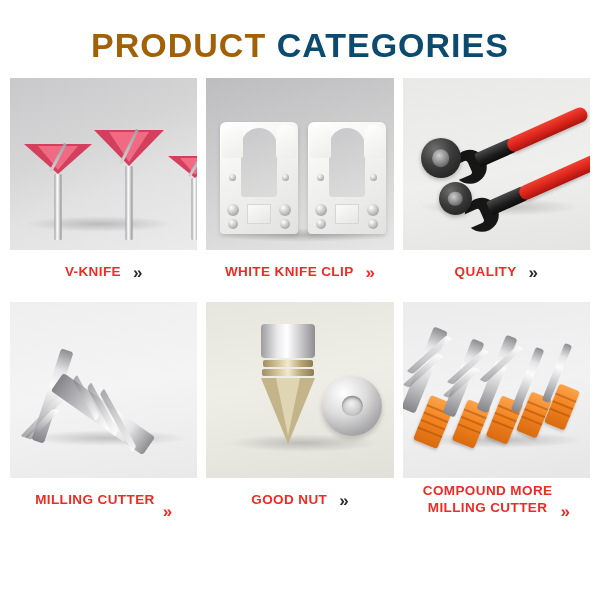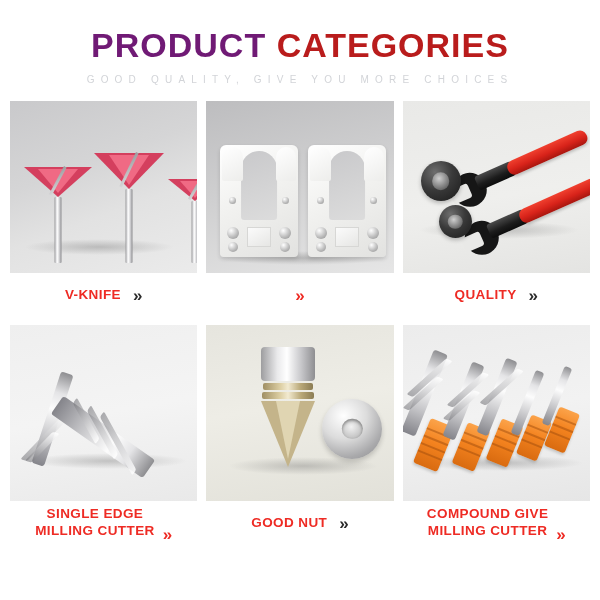--- a/index.html
+++ b/index.html
@@ -10,22 +10,22 @@
     overflow:hidden;
   }
   .page{position:relative;width:600px;height:600px;}
 
   
   .header{padding-top:28px;text-align:center;}
   .title{
     font-size:34px;font-weight:bold;letter-spacing:1px;
     line-height:1;white-space:nowrap;
   }
-  .title .t-red{color:#701a75;}
-  .title .t-blk{color:#b91c1c;}
+  .title .t-red{color:#a16207;}
+  .title .t-blk{color:#0c4a6e;}
   .subtitle{
     margin-top:12px;
     font-size:10px;color:#d2d4d8;
     letter-spacing:6.2px;font-weight:normal;
     white-space:nowrap;
   }
 
   
   .grid{
     margin:16px 10px 0 10px;
@@ -222,21 +222,20 @@
 </head>
 <body>
 
 <div class="page">
 
   <div class="header">
     <div class="title">
       <span class="t-red">PRODUCT</span>
       <span class="t-blk">CATEGORIES</span>
     </div>
-    <div class="subtitle">GOOD QUALITY, GIVE YOU MORE CHOICES</div>
   </div>
 
   <div class="grid">
 
     <div class="card">
       <div class="photo bg-vknife">
         <div class="art">
           <div class="shadow" style="left:14px;top:138px;width:150px;height:16px;"></div>
 
           <div class="vbit" style="left:14px;top:52px;width:68px;height:110px;">
@@ -295,20 +294,21 @@
             <div class="scr" style="right:9px;top:52px;width:7px;height:7px;"></div>
             <div class="plate" style="top:82px;width:22px;height:18px;"></div>
             <div class="scr" style="left:7px;top:82px;width:12px;height:12px;"></div>
             <div class="scr" style="right:7px;top:82px;width:12px;height:12px;"></div>
             <div class="scr" style="left:8px;top:97px;width:10px;height:10px;"></div>
             <div class="scr" style="right:8px;top:97px;width:10px;height:10px;"></div>
           </div>
         </div>
       </div>
       <div class="label">
+        <span class="label-text">WHITE KNIFE CLIP</span>
         <span class="chev red">»</span>
       </div>
     </div>
 
     <div class="card">
       <div class="photo bg-wrench">
         <div class="art">
           <div class="shadow" style="left:16px;top:120px;width:160px;height:18px;"></div>
 
           <div class="wr" style="left:46px;top:38px;width:150px;height:60px;transform:rotate(-24deg);">
@@ -347,21 +347,20 @@
           <div class="mill" style="left:82px;top:56px;width:22px;height:112px;transform:rotate(125deg);">
             <div class="rod"></div>
             <div class="flute" style="left:4px;top:10px;height:60px;"></div>
             <div class="flute" style="left:4px;top:34px;height:50px;"></div>
             <div class="flute" style="left:4px;top:58px;height:42px;"></div>
           </div>
         </div>
       </div>
       <div class="label two-line">
         <span class="label-text">
-          <span class="l1">SINGLE EDGE</span>
           <span class="l2">MILLING CUTTER</span>
         </span>
         <span class="chev red">»</span>
       </div>
     </div>
 
     <div class="card">
       <div class="photo bg-dust tall">
         <div class="art">
           <div class="shadow" style="left:22px;top:132px;width:150px;height:18px;"></div>
@@ -435,21 +434,21 @@
           </div>
           <div class="base" style="left:148px;top:84px;width:22px;height:42px;transform:rotate(22deg);">
             <div class="rib" style="top:10px;"></div>
               <div class="rib" style="top:18px;"></div>
             <div class="rib" style="top:26px;"></div>
           </div>
         </div>
       </div>
       <div class="label two-line">
         <span class="label-text">
-          <span class="l1">COMPOUND GIVE</span>
+          <span class="l1">COMPOUND MORE</span>
           <span class="l2">MILLING CUTTER</span>
         </span>
         <span class="chev red">»</span>
       </div>
     </div>
 
   </div>
 </div>
 
 </body></html>

